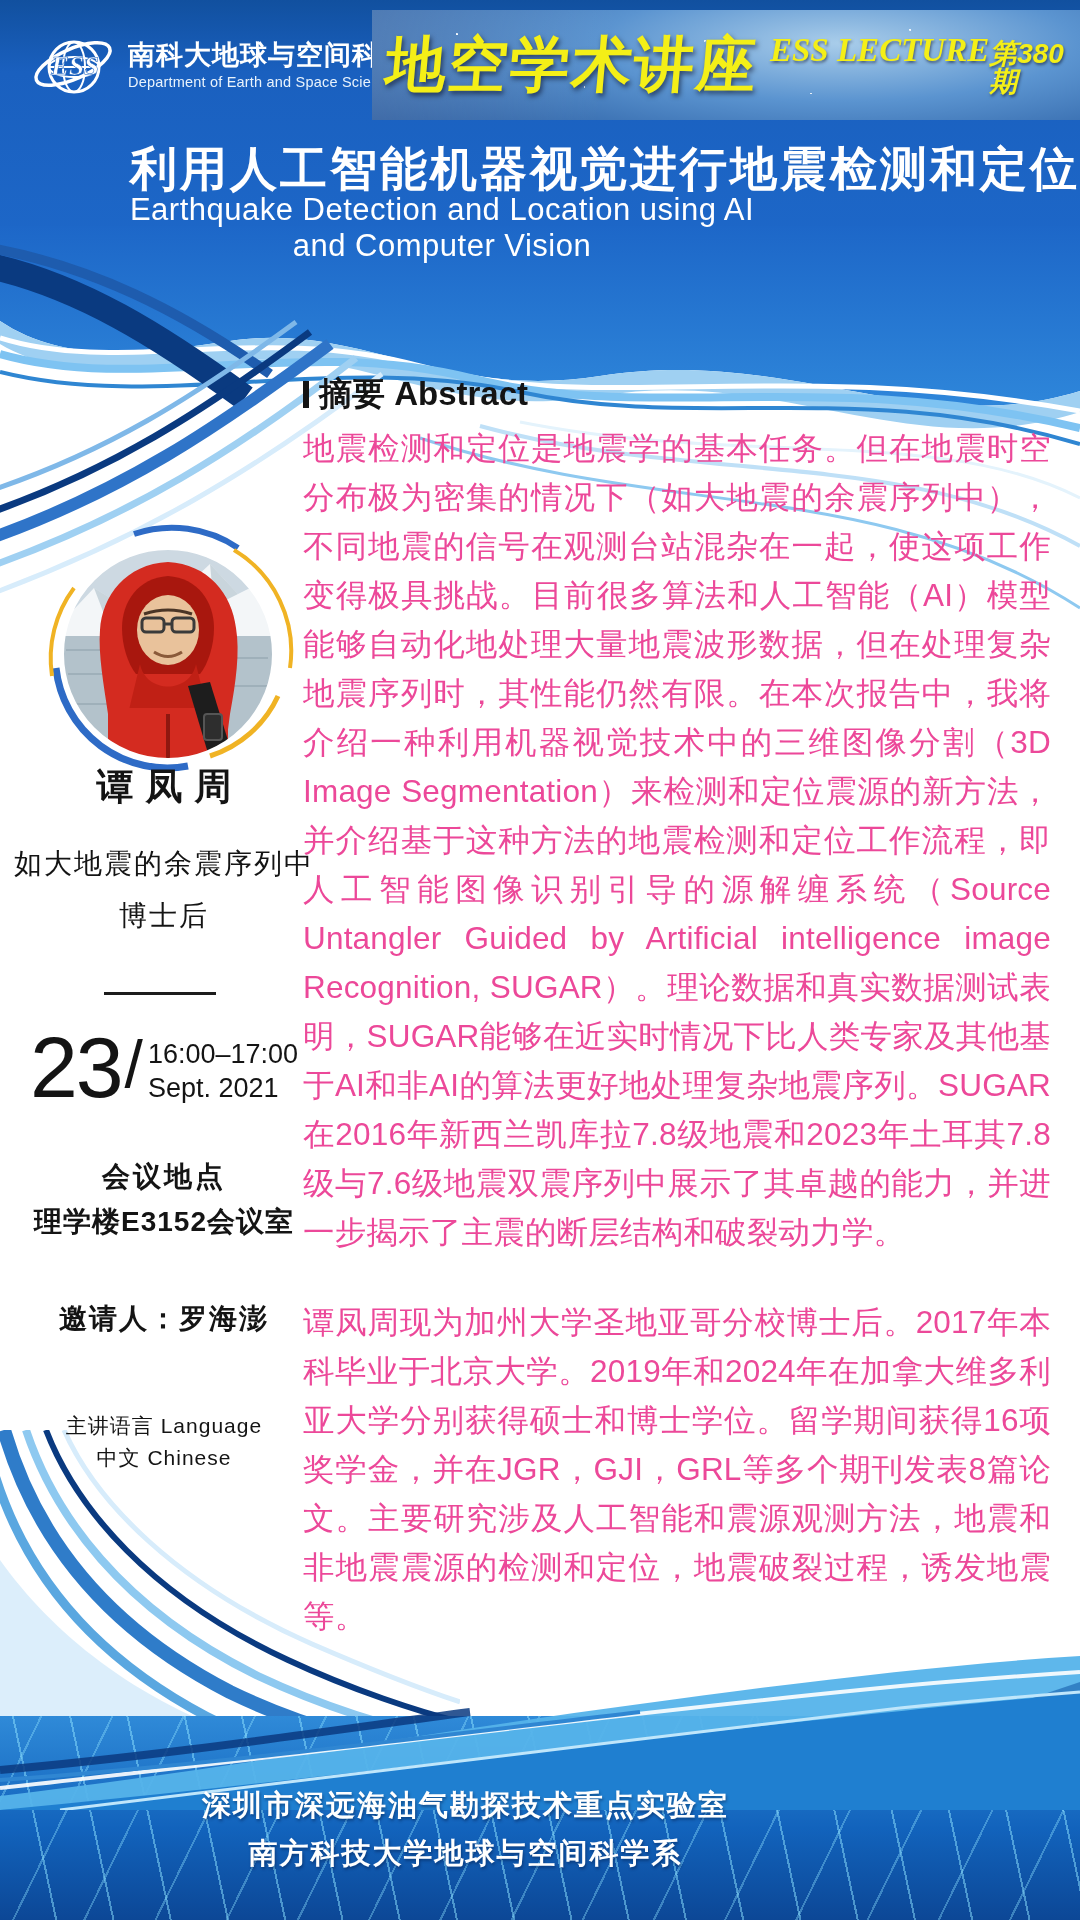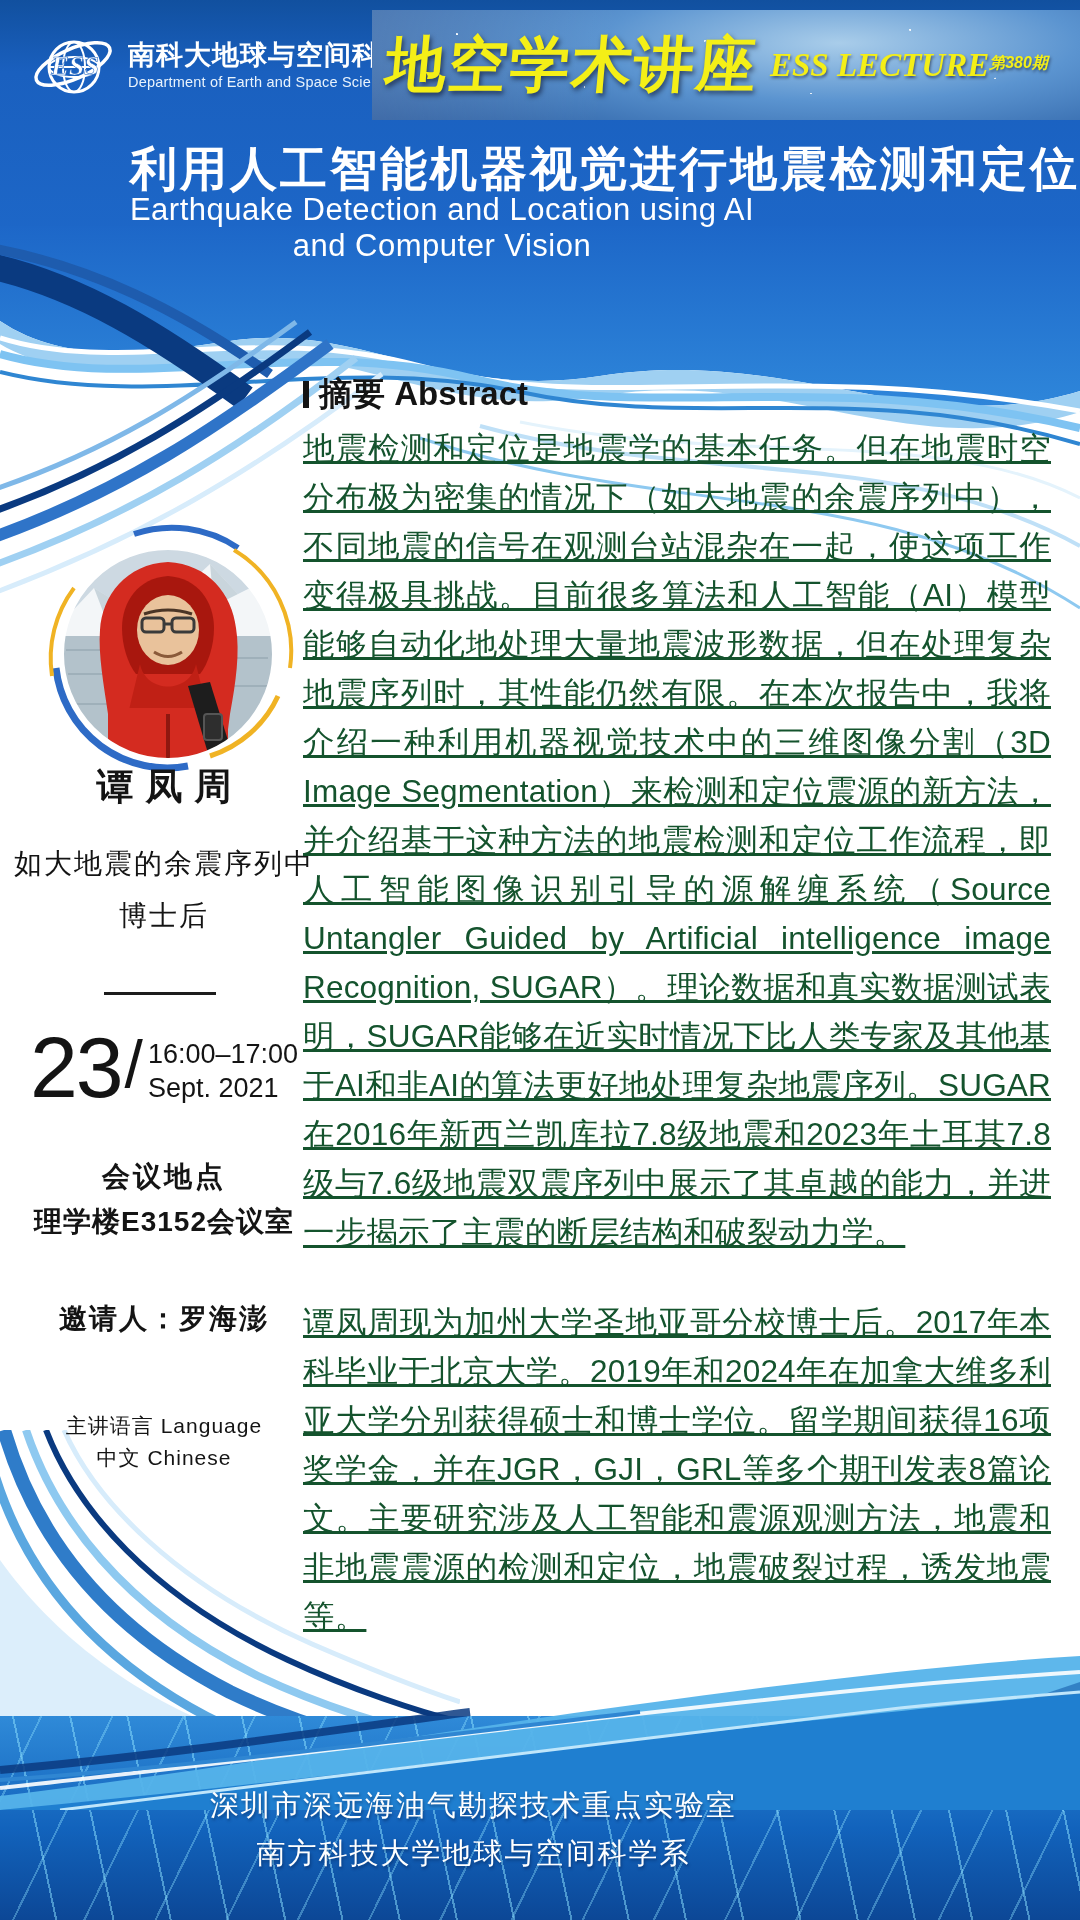--- a/index.html
+++ b/index.html
@@ -25,21 +25,21 @@
       radial-gradient(1.5px 1.5px at 88% 62%, rgba(255,255,255,.8) 40%, transparent 60%),
       linear-gradient(100deg, rgba(255,255,255,.16) 0%, rgba(255,255,255,0) 34%),
       radial-gradient(140% 220% at 66% 30%, #a9cdea 0%, #5b94d0 24%, #1d5097 58%, #0c2f68 100%);
     display:flex;align-items:center;}
   .banner-cn{font-size:60px;font-weight:800;color:#f4ef17;letter-spacing:2px;
     transform:skewX(-5deg);margin-left:14px;white-space:nowrap;
     text-shadow:2px 3px 5px rgba(0,0,20,.55);}
   .banner-side{margin-left:12px;display:flex;flex-direction:row;line-height:1;}
   .banner-en{font-family:"Liberation Serif",serif;font-style:italic;font-weight:700;
     font-size:33px;color:#f4ef17;text-shadow:1px 2px 3px rgba(0,0,20,.5);white-space:nowrap;}
-  .banner-issue{font-style:italic;font-weight:700;font-size:16px;color:#f4ef17;margin-top:6px;
+  .banner-issue{font-style:italic;font-weight:700;font-size:28px;color:#f4ef17;margin-top:6px;
     text-shadow:1px 2px 3px rgba(0,0,20,.5);}
   
   .title-cn{position:absolute;left:0;top:138px;width:1080px;text-align:right;z-index:6;
     font-size:47px;font-weight:800;color:#ffffff;letter-spacing:3px;white-space:nowrap;}
   .title-en{position:absolute;left:0;top:192px;width:884px;text-align:center;z-index:6;
     font-size:31px;font-weight:300;color:#ffffff;line-height:36px;letter-spacing:.5px;}
   
   .top-waves{position:absolute;left:0;top:226px;width:1080px;height:430px;z-index:1;}
   .corner-stripes{position:absolute;left:0;top:1430px;width:460px;height:330px;z-index:1;}
   .bottom-waves{position:absolute;left:0;top:1620px;width:1080px;height:190px;z-index:2;}
@@ -62,29 +62,29 @@
   .host-line{top:1300px;font-size:28px;font-weight:700;letter-spacing:2px;}
   .lang-label{top:1412px;font-size:21px;letter-spacing:1px;}
   .lang-value{top:1444px;font-size:21px;letter-spacing:1px;}
   
   .section{position:absolute;left:303px;width:748px;z-index:5;}
   .sec-abstract{top:372px;}
   .sec-intro{top:1298px;}
   .sec-head{font-size:33px;font-weight:700;margin:0 0 7px 0;display:flex;align-items:center;}
   .head-bar{display:inline-block;width:6px;height:27px;background:#141414;margin-right:10px;}
   .sec-body{margin:0;font-size:31.5px;line-height:49px;text-align:justify;
-    color:#14532d;letter-spacing:.2px;text-decoration:underline;}
+    color:#ec4899;letter-spacing:.2px;}
   
   .footer-band{position:absolute;left:0;top:1716px;width:1080px;height:204px;z-index:1;
     background:
       repeating-linear-gradient(78deg, transparent 0 54px, rgba(140,225,255,.5) 54px 56px),
       repeating-linear-gradient(-64deg, transparent 0 62px, rgba(140,225,255,.38) 62px 64px),
       linear-gradient(180deg,#2f8ad8 0%,#1263bc 55%,#0c4796 100%);}
-  .footer-text{position:absolute;left:18px;width:911px;text-align:center;z-index:6;
-    color:#ffffff;font-size:29px;font-weight:400;letter-spacing:2px;
+  .footer-text{position:absolute;left:10px;width:911px;text-align:center;z-index:6;
+    color:#ffffff;font-size:29px;font-weight:700;letter-spacing:2px;
     text-shadow:1px 2px 3px rgba(0,20,60,.45);}
   .footer-line1{top:1786px;}
   .footer-line2{top:1834px;}
 </style>
 </head>
 <body>
 
 <div class="hero"></div>
 
 <div class="header">

